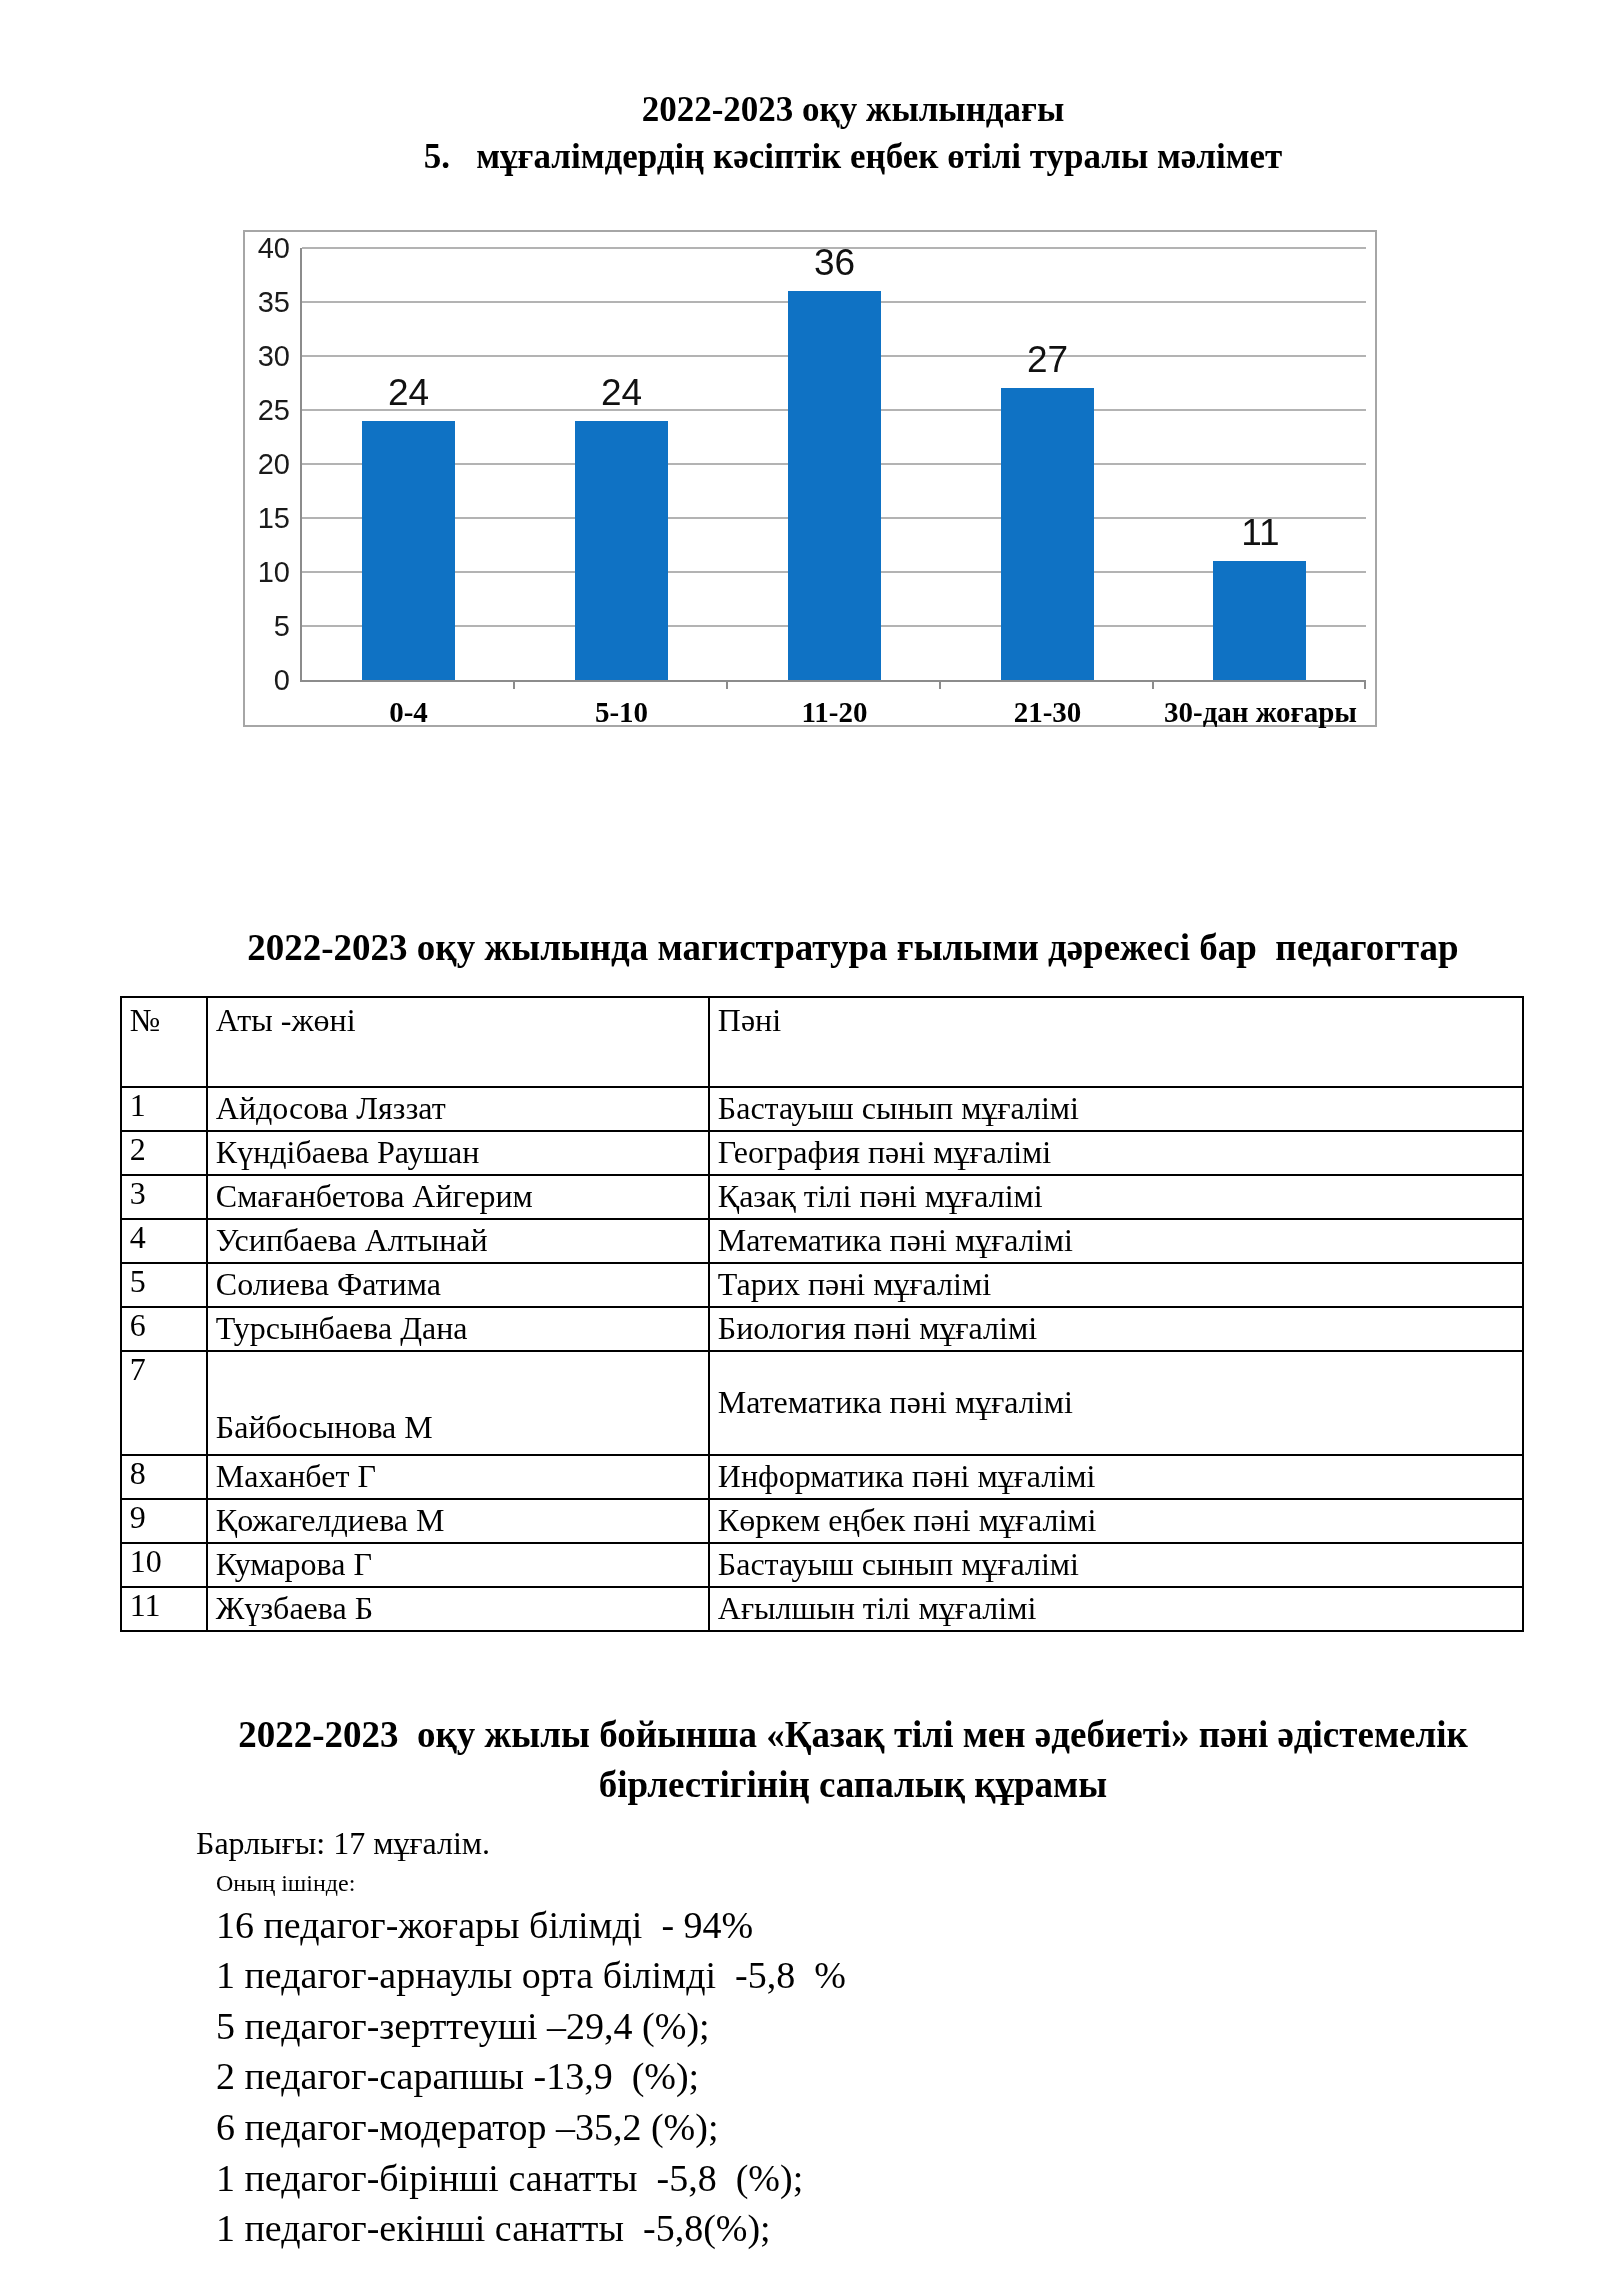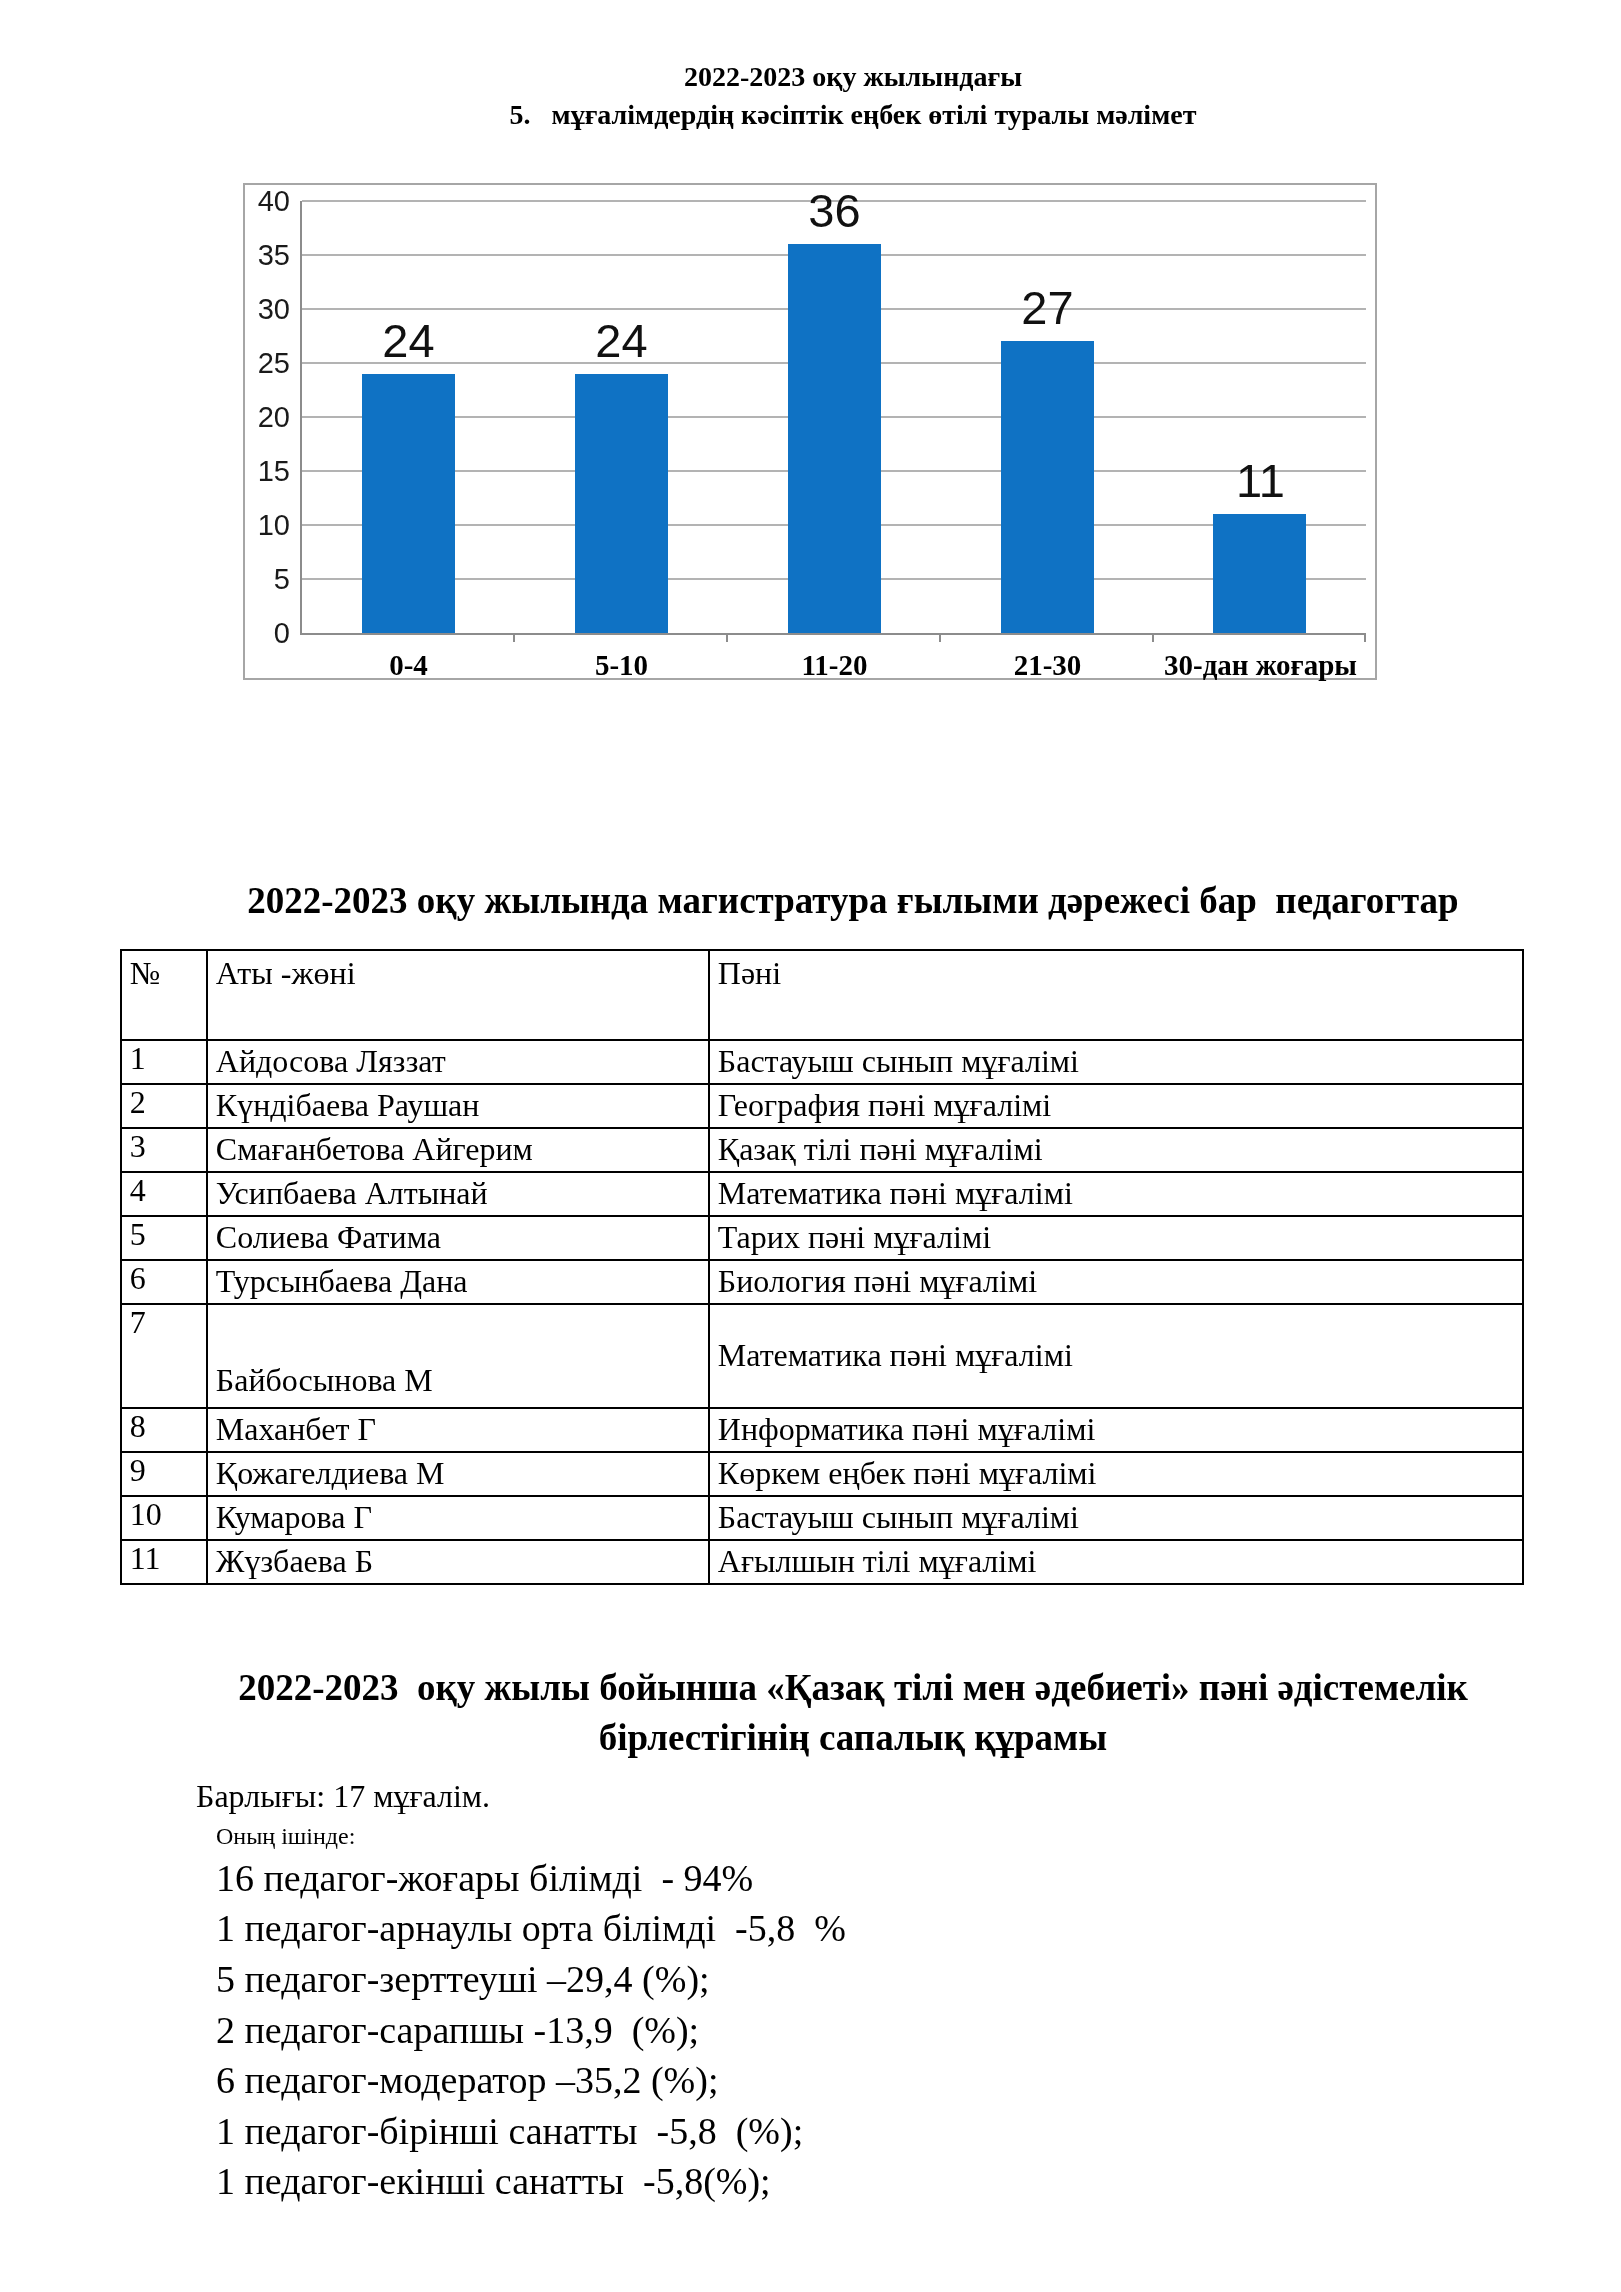--- a/index.html
+++ b/index.html
@@ -3,35 +3,35 @@
 <meta charset="utf-8">
 <title>Document</title>
 <style>
   html,body{margin:0;padding:0;background:#ffffff;}
   .page{position:relative;width:1621px;height:2293px;background:#fff;
         font-family:"Liberation Serif",serif;color:#000;overflow:hidden;}
   .content{position:absolute;left:120px;top:0;width:1466px;}
   [data-bind], .pre{white-space:pre-wrap;}
 
   
-  .doc-title{margin-top:58px;text-align:center;font-weight:bold;
-             font-size:28px;line-height:1.35;}
+  .doc-title{margin-top:86px;text-align:center;font-weight:bold;
+             font-size:35px;line-height:1.35;}
 
   
   .chart-box{position:relative;margin-top:49px;margin-left:123px;
              width:1130px;height:493px;border:2px solid #a6a6a6;background:#fff;}
   .plot{position:absolute;left:55px;top:16.7px;width:1064px;height:432px;
         border-left:2px solid #8c8c8c;border-bottom:2px solid #8c8c8c;}
   .gridline{position:absolute;left:0;width:100%;height:2px;background:#b3b3b3;}
   .ylabel{position:absolute;left:-53px;width:41px;text-align:right;
           transform:translateY(-50%);font-family:"Liberation Sans",sans-serif;
           font-size:29px;color:#1a1a1a;line-height:1;}
   .bar{position:absolute;bottom:0;}
   .bar-label{position:absolute;text-align:center;
-             font-family:"Liberation Sans",sans-serif;font-size:47px;
+             font-family:"Liberation Sans",sans-serif;font-size:37px;
              color:#111;line-height:1;}
   .xtick{position:absolute;top:100%;width:2px;height:8.8px;background:#8c8c8c;}
   .cat{position:absolute;top:calc(100% + 15.7px);text-align:center;
        font-family:"Liberation Serif",serif;font-weight:bold;font-size:29px;}
 
   
   .sec-heading{text-align:center;font-weight:bold;font-size:37px;line-height:1.35;}
   .sec-heading.h2{margin-top:196px;}
   .sec-heading.h3{margin-top:78px;}
 

